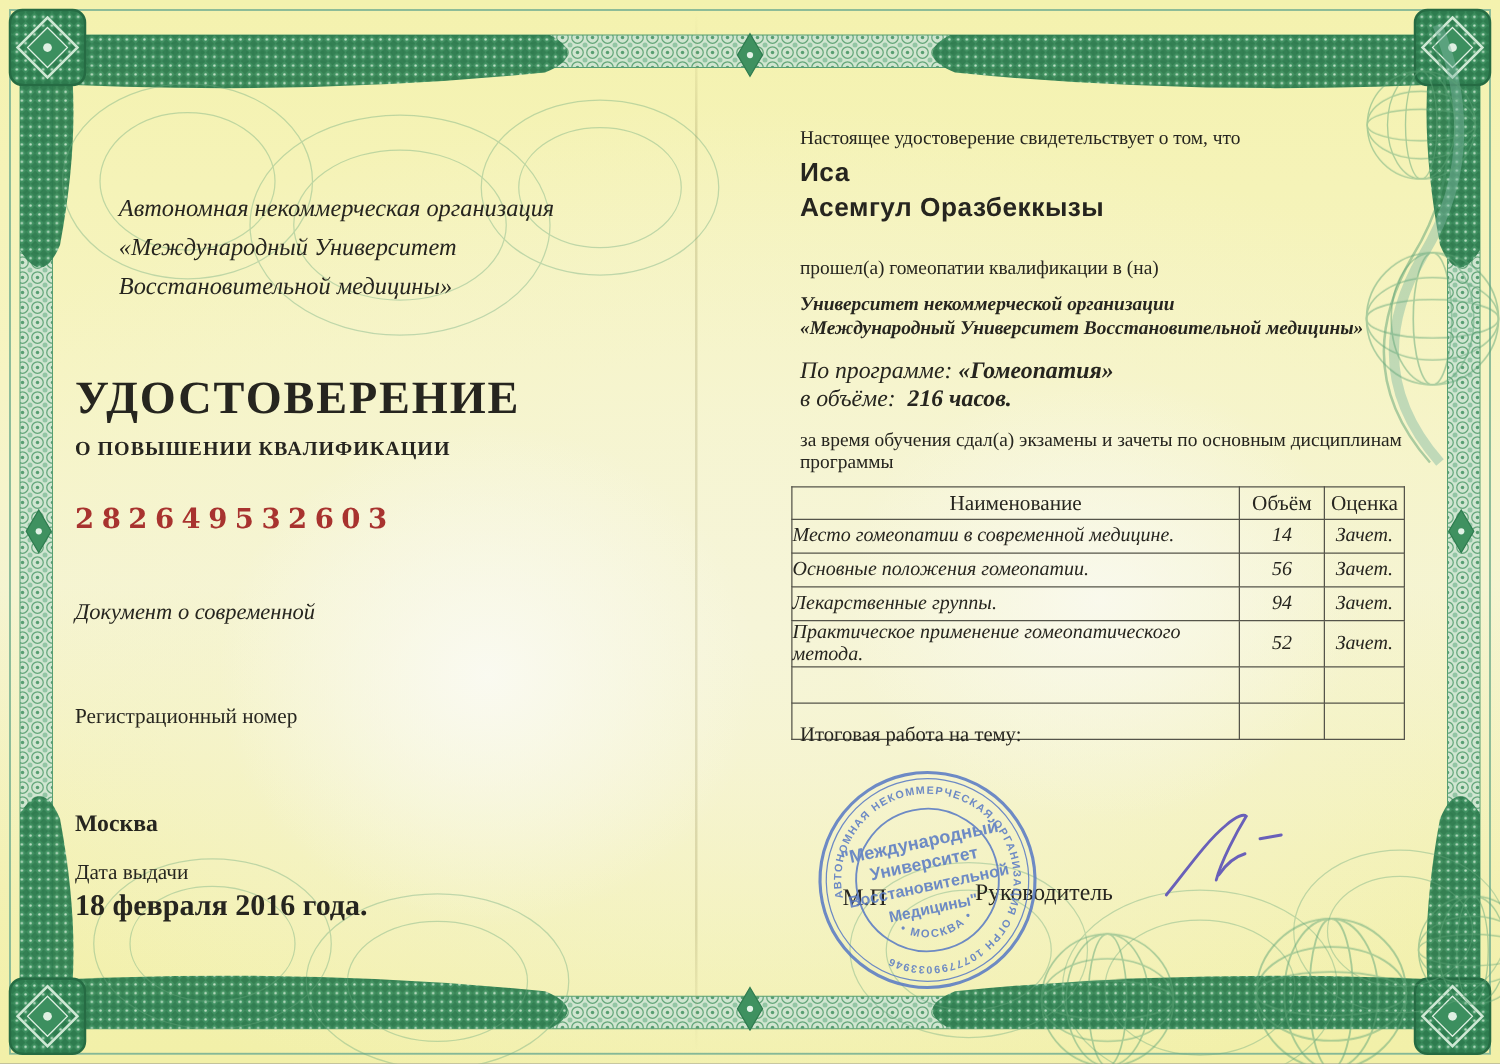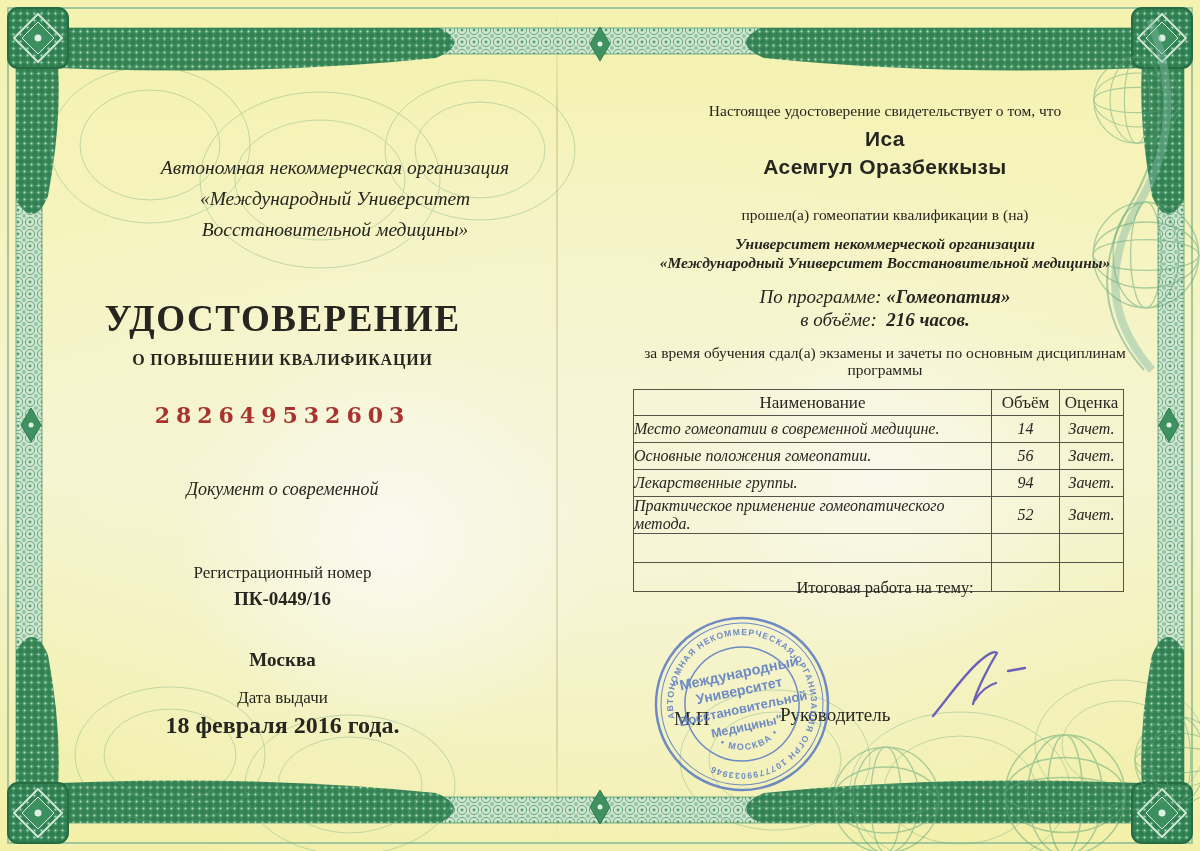--- a/index.html
+++ b/index.html
@@ -9,21 +9,21 @@
     background:
       radial-gradient(ellipse 300px 280px at 390px 540px, rgba(250,250,242,.95), rgba(250,250,242,0) 72%),
       radial-gradient(ellipse 290px 250px at 880px 480px, rgba(250,250,242,.8), rgba(250,250,242,0) 72%),
       radial-gradient(ellipse 900px 520px at 600px 500px, #f6f5d8, rgba(246,245,216,0) 80%),
       linear-gradient(180deg,#f4f2ae 0%,#f6f4c2 35%,#f5f4cf 55%,#f3f1b4 80%,#f2f0a8 100%);
   }
   .abs{position:absolute;}
   .art{position:absolute;left:0;top:0;z-index:1;}
   .fold{position:absolute;left:556px;top:10px;width:2px;height:831px;z-index:3;
     background:linear-gradient(180deg,rgba(150,140,80,0),rgba(150,140,80,.26) 12%,rgba(150,140,80,.26) 88%,rgba(150,140,80,0));}
-  .txt{z-index:5;text-align:center;}
+  .txt{z-index:5;}
   
   .issuer{left:95px;top:116px;width:480px;font-size:19.5px;font-weight:normal;font-style:italic;line-height:31px;margin-top:36px;}
   .cert-title{left:60px;top:297px;width:445px;font-size:37px;font-weight:bold;letter-spacing:1.5px;}
   .cert-sub{left:60px;top:351px;width:445px;font-size:16px;font-weight:bold;letter-spacing:.8px;}
   .serial{left:60px;top:402px;width:445px;font-family:"DejaVu Serif",serif;font-weight:600;font-size:22px;letter-spacing:6px;color:#a8332f;}
   .dockind{left:60px;top:479px;width:445px;font-size:18px;font-style:italic;}
   .lbl{left:60px;width:445px;font-size:17px;}
   .val{left:60px;width:445px;font-size:19px;font-weight:bold;}
   
   .r{left:640px;width:490px;}
@@ -157,21 +157,20 @@
     <div>«Международный Университет</div>
     <div>Восстановительной медицины»</div>
   </div>
 
   <div class="abs txt cert-title">УДОСТОВЕРЕНИЕ</div>
   <div class="abs txt cert-sub">О ПОВЫШЕНИИ КВАЛИФИКАЦИИ</div>
   <div class="abs txt serial">282649532603</div>
   <div class="abs txt dockind">Документ о современной</div>
 
   <div class="abs txt lbl" style="top:563px;">Регистрационный номер</div>
-  <div class="abs txt val" style="top:588px;">ПК-0449/16</div>
   <div class="abs txt val" style="top:649px;">Москва</div>
   <div class="abs txt lbl" style="top:688px;">Дата выдачи</div>
   <div class="abs txt val" style="top:712px;font-size:24px;">18 февраля 2016 года.</div>
 
   <div class="abs txt r intro">Настоящее удостоверение свидетельствует о том, что</div>
   <div class="abs txt r holder" style="top:127px;">Иса</div>
   <div class="abs txt r holder" style="top:155px;">Асемгул Оразбеккызы</div>
   <div class="abs txt r small" style="top:206px;">прошел(а) гомеопатии квалификации в (на)</div>
   <div class="abs txt r orgit" style="top:235px;">Университет некоммерческой организации</div>
   <div class="abs txt r orgit" style="top:254px;">«Международный Университет Восстановительной медицины»</div>

